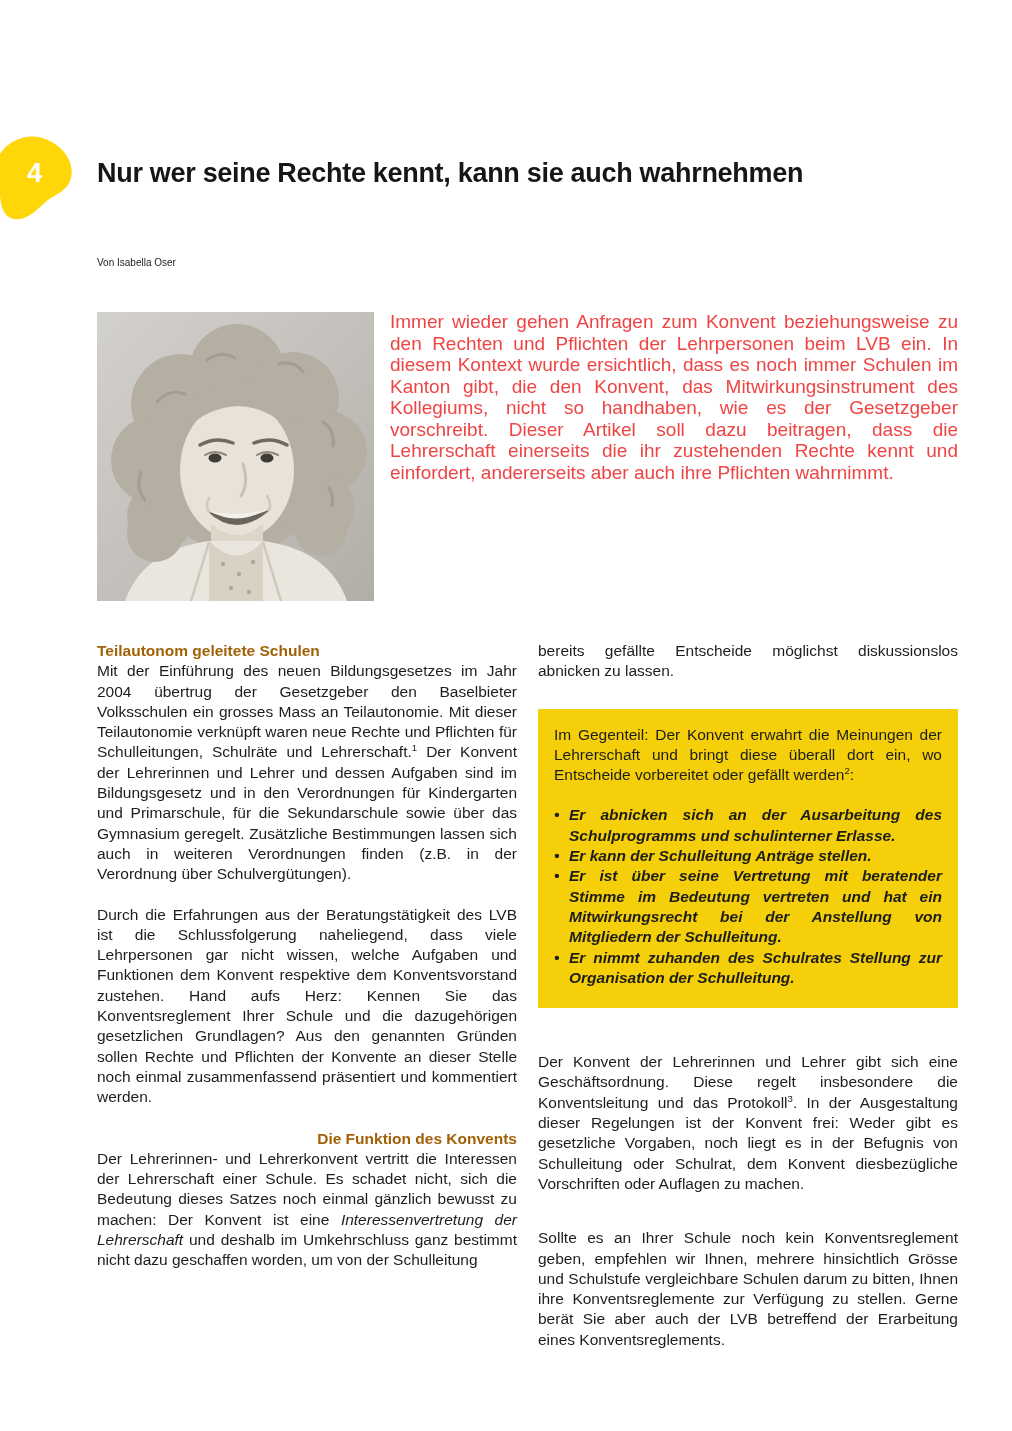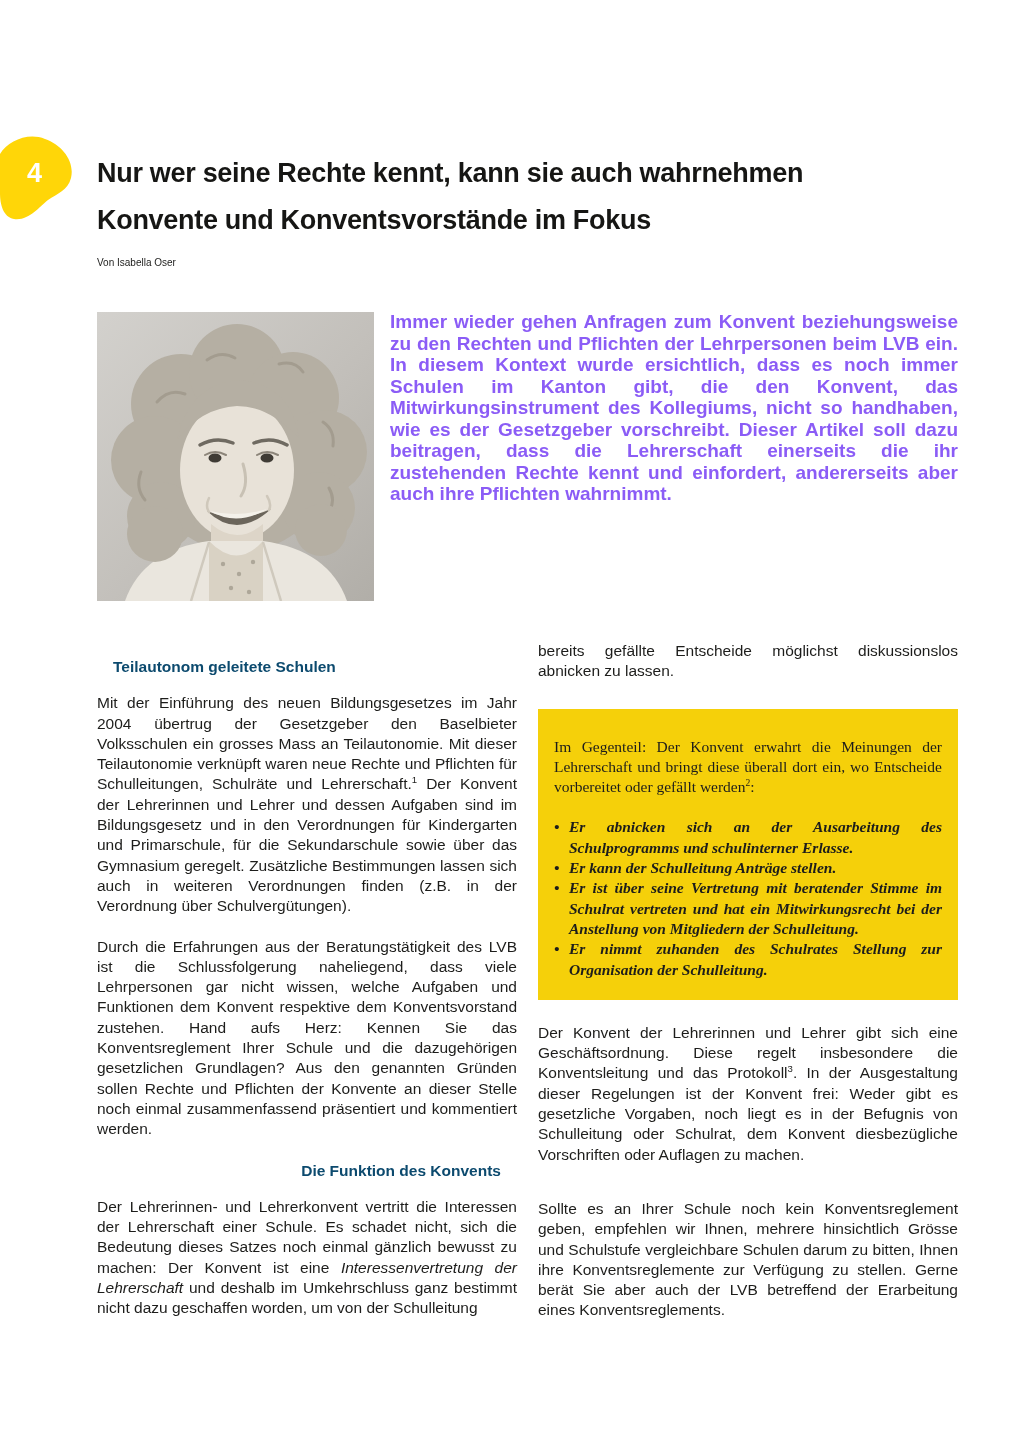--- a/index.html
+++ b/index.html
@@ -29,41 +29,40 @@
   .byline{
     position:absolute;left:97px;top:253px;
     font-size:10px;line-height:19px;color:#1d1d1b;
   }
   
   .photo{position:absolute;left:97px;top:312px;width:277px;height:289px;}
   .photo svg{display:block;width:277px;height:289px;}
   
   .intro{
     position:absolute;left:390px;top:311px;width:568px;margin:0;
-    font-size:19px;font-weight:700;line-height:21.5px;
-    text-align:justify;color:#8b5cf6;
+    font-size:19px;font-weight:400;line-height:21.5px;
+    text-align:justify;color:#ef4444;
   }
   
   .col{position:absolute;top:641px;width:420px;font-size:15.5px;line-height:20.3px;text-align:justify;}
   .col-left{left:97px;}
   .col-right{left:538px;}
   .col h2{
-    margin:16px;font-size:15.5px;line-height:20.3px;font-weight:700;color:#0c4a6e;text-align:left;
+    margin:0;font-size:15.5px;line-height:20.3px;font-weight:700;color:#a16207;text-align:left;
   }
   .col p{margin:0 0 20px 0;}
   .col h2.mt{margin-top:21px;text-align:right;}
   sup{font-size:62%;line-height:0;}
   .it{font-style:italic;}
   
   .highlight-box{
     background:var(--box-yellow,#F6D00B);
-    margin:27px 0 23px 0;
-    padding:28px 16px 20px 16px;
+    margin:27px 0 44px 0;
+    padding:16px 16px 20px 16px;
     text-align:justify;
-    font-family:Liberation Serif, serif;
   }
   .highlight-box p{margin:0 0 20px 0;}
   .highlight-box ul{
     list-style:none;margin:0;padding:0;
     font-weight:700;font-style:italic;
   }
   .highlight-box li{
     position:relative;padding-left:15px;margin:0;
   }
   .highlight-box li::before{
@@ -79,21 +78,20 @@
 
   <div class="badge">
     <svg viewBox="0 0 76 88" aria-hidden="true">
       <path d="M0,18 C8,5 28,-4 45,3 C62,9 75,25 71,42 C68,54 57,58 48,64 C39,71 29,85 14,83 C3,81 0,68 0,57 Z"></path>
     </svg>
     <span class="badge-num">4</span>
   </div>
 
   <h1 class="title">
     <span>Nur wer seine Rechte kennt, kann sie auch wahrnehmen</span>
-    <span>Konvente und Konventsvorstände im Fokus</span>
   </h1>
 
   <div class="byline">Von Isabella Oser</div>
 
   <div class="photo">
     <svg viewBox="0 0 277 289" aria-hidden="true">
       <defs>
         <linearGradient id="bgG" x1="0" y1="0" x2="1" y2="1">
           <stop offset="0" stop-color="#d3d1cd"></stop>
           <stop offset="0.55" stop-color="#c2bfba"></stop>
@@ -181,21 +179,21 @@
   </div>
 
   <div class="col col-right">
     <p>bereits gefällte Entscheide möglichst diskussionslos abnicken zu lassen.</p>
 
     <div class="highlight-box">
       <p><span>Im Gegenteil: Der Konvent erwahrt die Meinungen der Lehrerschaft und bringt diese überall dort ein, wo Entscheide vorbereitet oder gefällt werden</span><sup>2</sup><span>:</span></p>
       <ul>
         <li>Er abnicken sich an der Ausarbeitung des Schulprogramms und schulinterner Erlasse.</li>
         <li>Er kann der Schulleitung Anträge stellen.</li>
-        <li>Er ist über seine Vertretung mit beratender Stimme im Schulrat vertreten und hat ein Mitwirkungsrecht bei der Anstellung von Mitgliedern der Schulleitung.</li>
+        <li>Er ist über seine Vertretung mit beratender Stimme im Bedeutung vertreten und hat ein Mitwirkungsrecht bei der Anstellung von Mitgliedern der Schulleitung.</li>
         <li>Er nimmt zuhanden des Schulrates Stellung zur Organisation der Schulleitung.</li>
       </ul>
     </div>
 
     <p><span>Der Konvent der Lehrerinnen und Lehrer gibt sich eine Geschäftsordnung. Diese regelt insbesondere die Konventsleitung und das Protokoll</span><sup>3</sup><span>. In der Ausgestaltung dieser Regelungen ist der Konvent frei: Weder gibt es gesetzliche Vorgaben, noch liegt es in der Befugnis von Schulleitung oder Schulrat, dem Konvent diesbezügliche Vorschriften oder Auflagen zu machen.</span></p>
     <p class="last">Sollte es an Ihrer Schule noch kein Konventsreglement geben, empfehlen wir Ihnen, mehrere hinsichtlich Grösse und Schulstufe vergleichbare Schulen darum zu bitten, Ihnen ihre Konventsreglemente zur Verfügung zu stellen. Gerne berät Sie aber auch der LVB betreffend der Erarbeitung eines Konventsreglements.</p>
   </div>
 
 </div>
 

